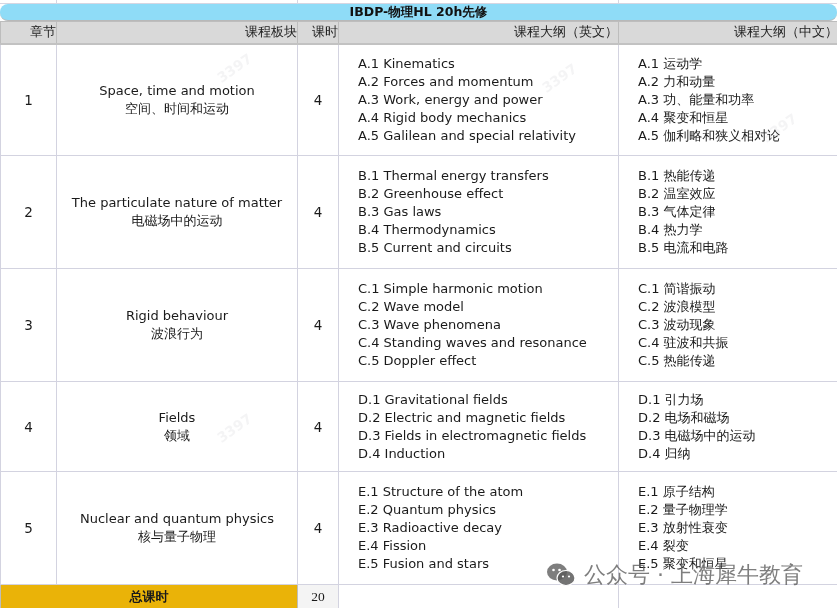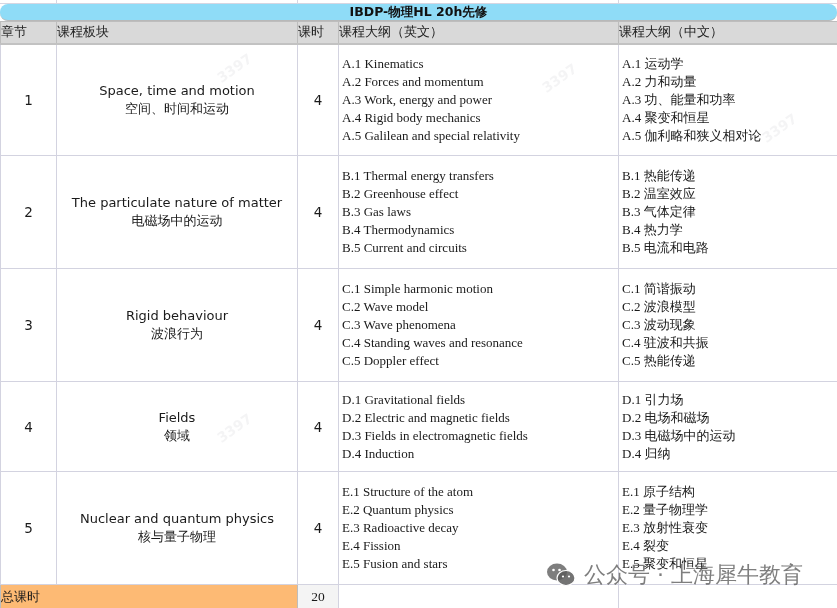--- a/index.html
+++ b/index.html
@@ -9,33 +9,33 @@
   .sheet { position: absolute; left: 0; top: 0; width: 837px; height: 608px; }
 
   .top-stub { position: absolute; left: 0; top: 0; width: 837px; height: 4px; background: #ffffff; border-bottom: 1px solid #d6d6e2; }
   .top-stub .v { position: absolute; top: 0; width: 1px; height: 4px; background: #d6d6e2; }
 
   .title-bar { position: absolute; left: 0; top: 4px; width: 837px; height: 17px; background: #8fdcf7; border-bottom: 1px solid #b8b8b8;
     display: flex; align-items: center; justify-content: center; font-weight: bold; font-size: 12.5px; color: #111; border-radius: 8px; }
 
   table.grid { position: absolute; left: 0; top: 21px; border-collapse: collapse; table-layout: fixed; width: 838px; }
   table.grid td, table.grid th { border: 1px solid #d3d3e0; vertical-align: middle; }
-  table.grid th { background: #d9d9d9; font-weight: normal; font-size: 13px; height: 22px; text-align: left; color: #222; border-color: #bdbdbd; border-bottom: 2px solid #c2c2c2; }
+  table.grid th { background: #d9d9d9; font-weight: normal; font-size: 13px; height: 22px; text-align: right; color: #222; border-color: #bdbdbd; border-bottom: 2px solid #c2c2c2; }
 
   col.c-ch { width: 56px; } col.c-mod { width: 241px; } col.c-hr { width: 41px; } col.c-en { width: 280px; } col.c-zh { width: 220px; }
 
   td.num { text-align: center; font-size: 13.5px; }
   td.mod { text-align: center; font-size: 13px; line-height: 18px; }
-  td.list { padding-left: 3px; font-size: 13px; line-height: 18px; font-family: Liberation Serif, serif; }
+  td.list { padding-left: 19px; font-size: 13px; line-height: 18px; }
   td.list div { white-space: nowrap; }
 
   tr.r1 td { height: 112px; } tr.r2 td { height: 113px; } tr.r3 td { height: 113px; }
   tr.r4 td { height: 90px; } tr.r5 td { height: 113px; }
   tr.total td { height: 24px; }
-  tr.total td.total-label { background: #fdba74; font-size: 13px; border-color: #bdbdbd; }
+  tr.total td.total-label { background: #eab308; text-align: center; font-size: 13px; border-color: #bdbdbd; font-weight: bold; }
   tr.total td.total-val { text-align: center; font-size: 13.5px; background: #f4f4f4; font-family: Liberation Serif, serif; }
 
   .watermark { position: absolute; color: rgba(150,150,160,0.10); font-size: 14px; font-weight: bold; transform: rotate(-35deg); pointer-events: none; white-space: nowrap; }
 
   .wechat-mark { position: absolute; left: 546px; top: 560px; display: flex; align-items: center; gap: 8px; color: rgba(90,90,90,0.78); font-size: 22px; pointer-events: none; }
   .wechat-mark svg { width: 30px; height: 26px; }
 </style>
 </head>
 <body>
 

